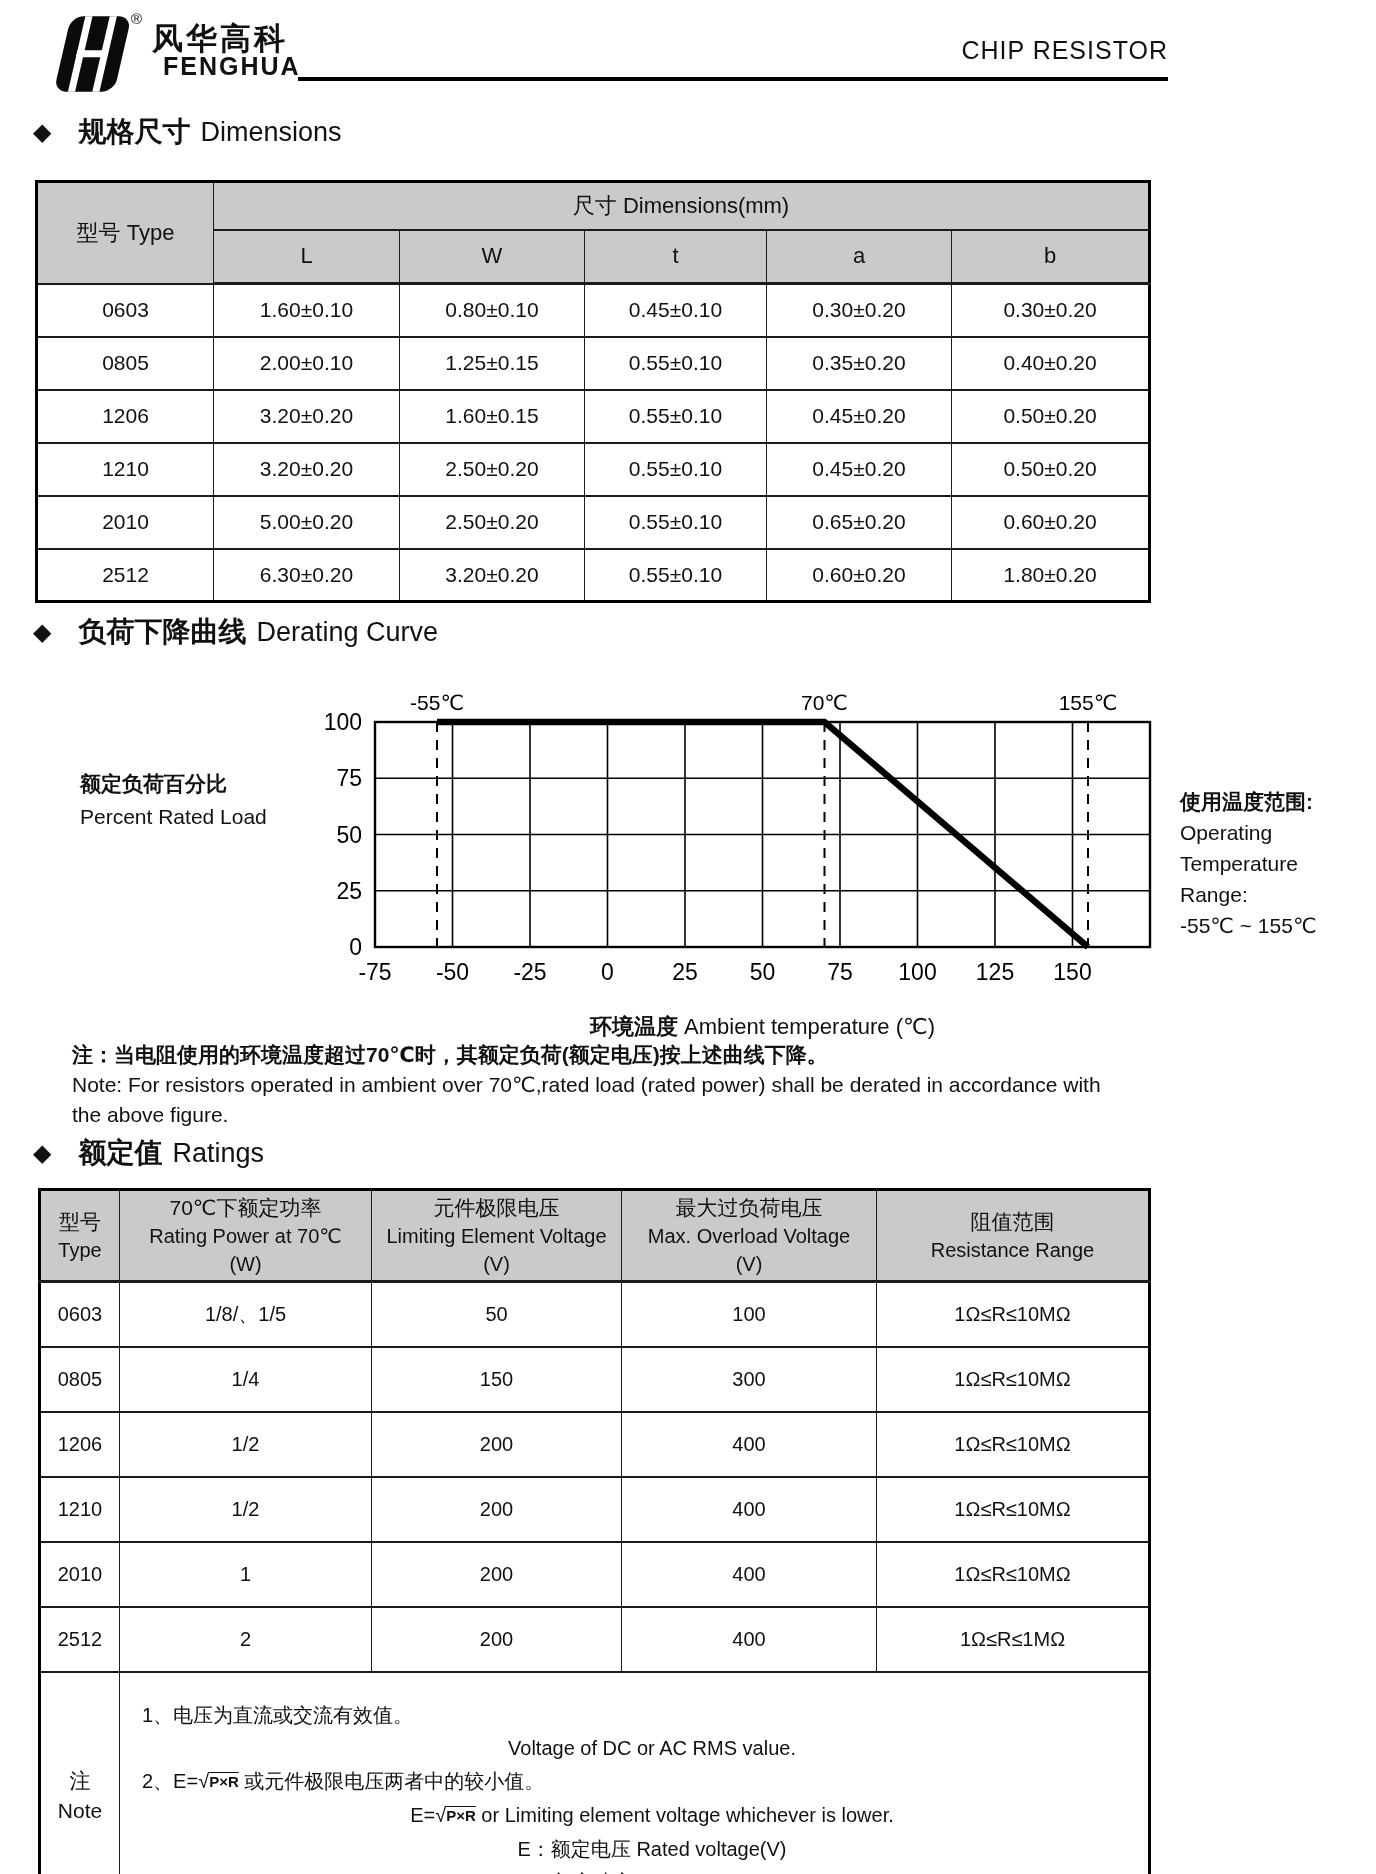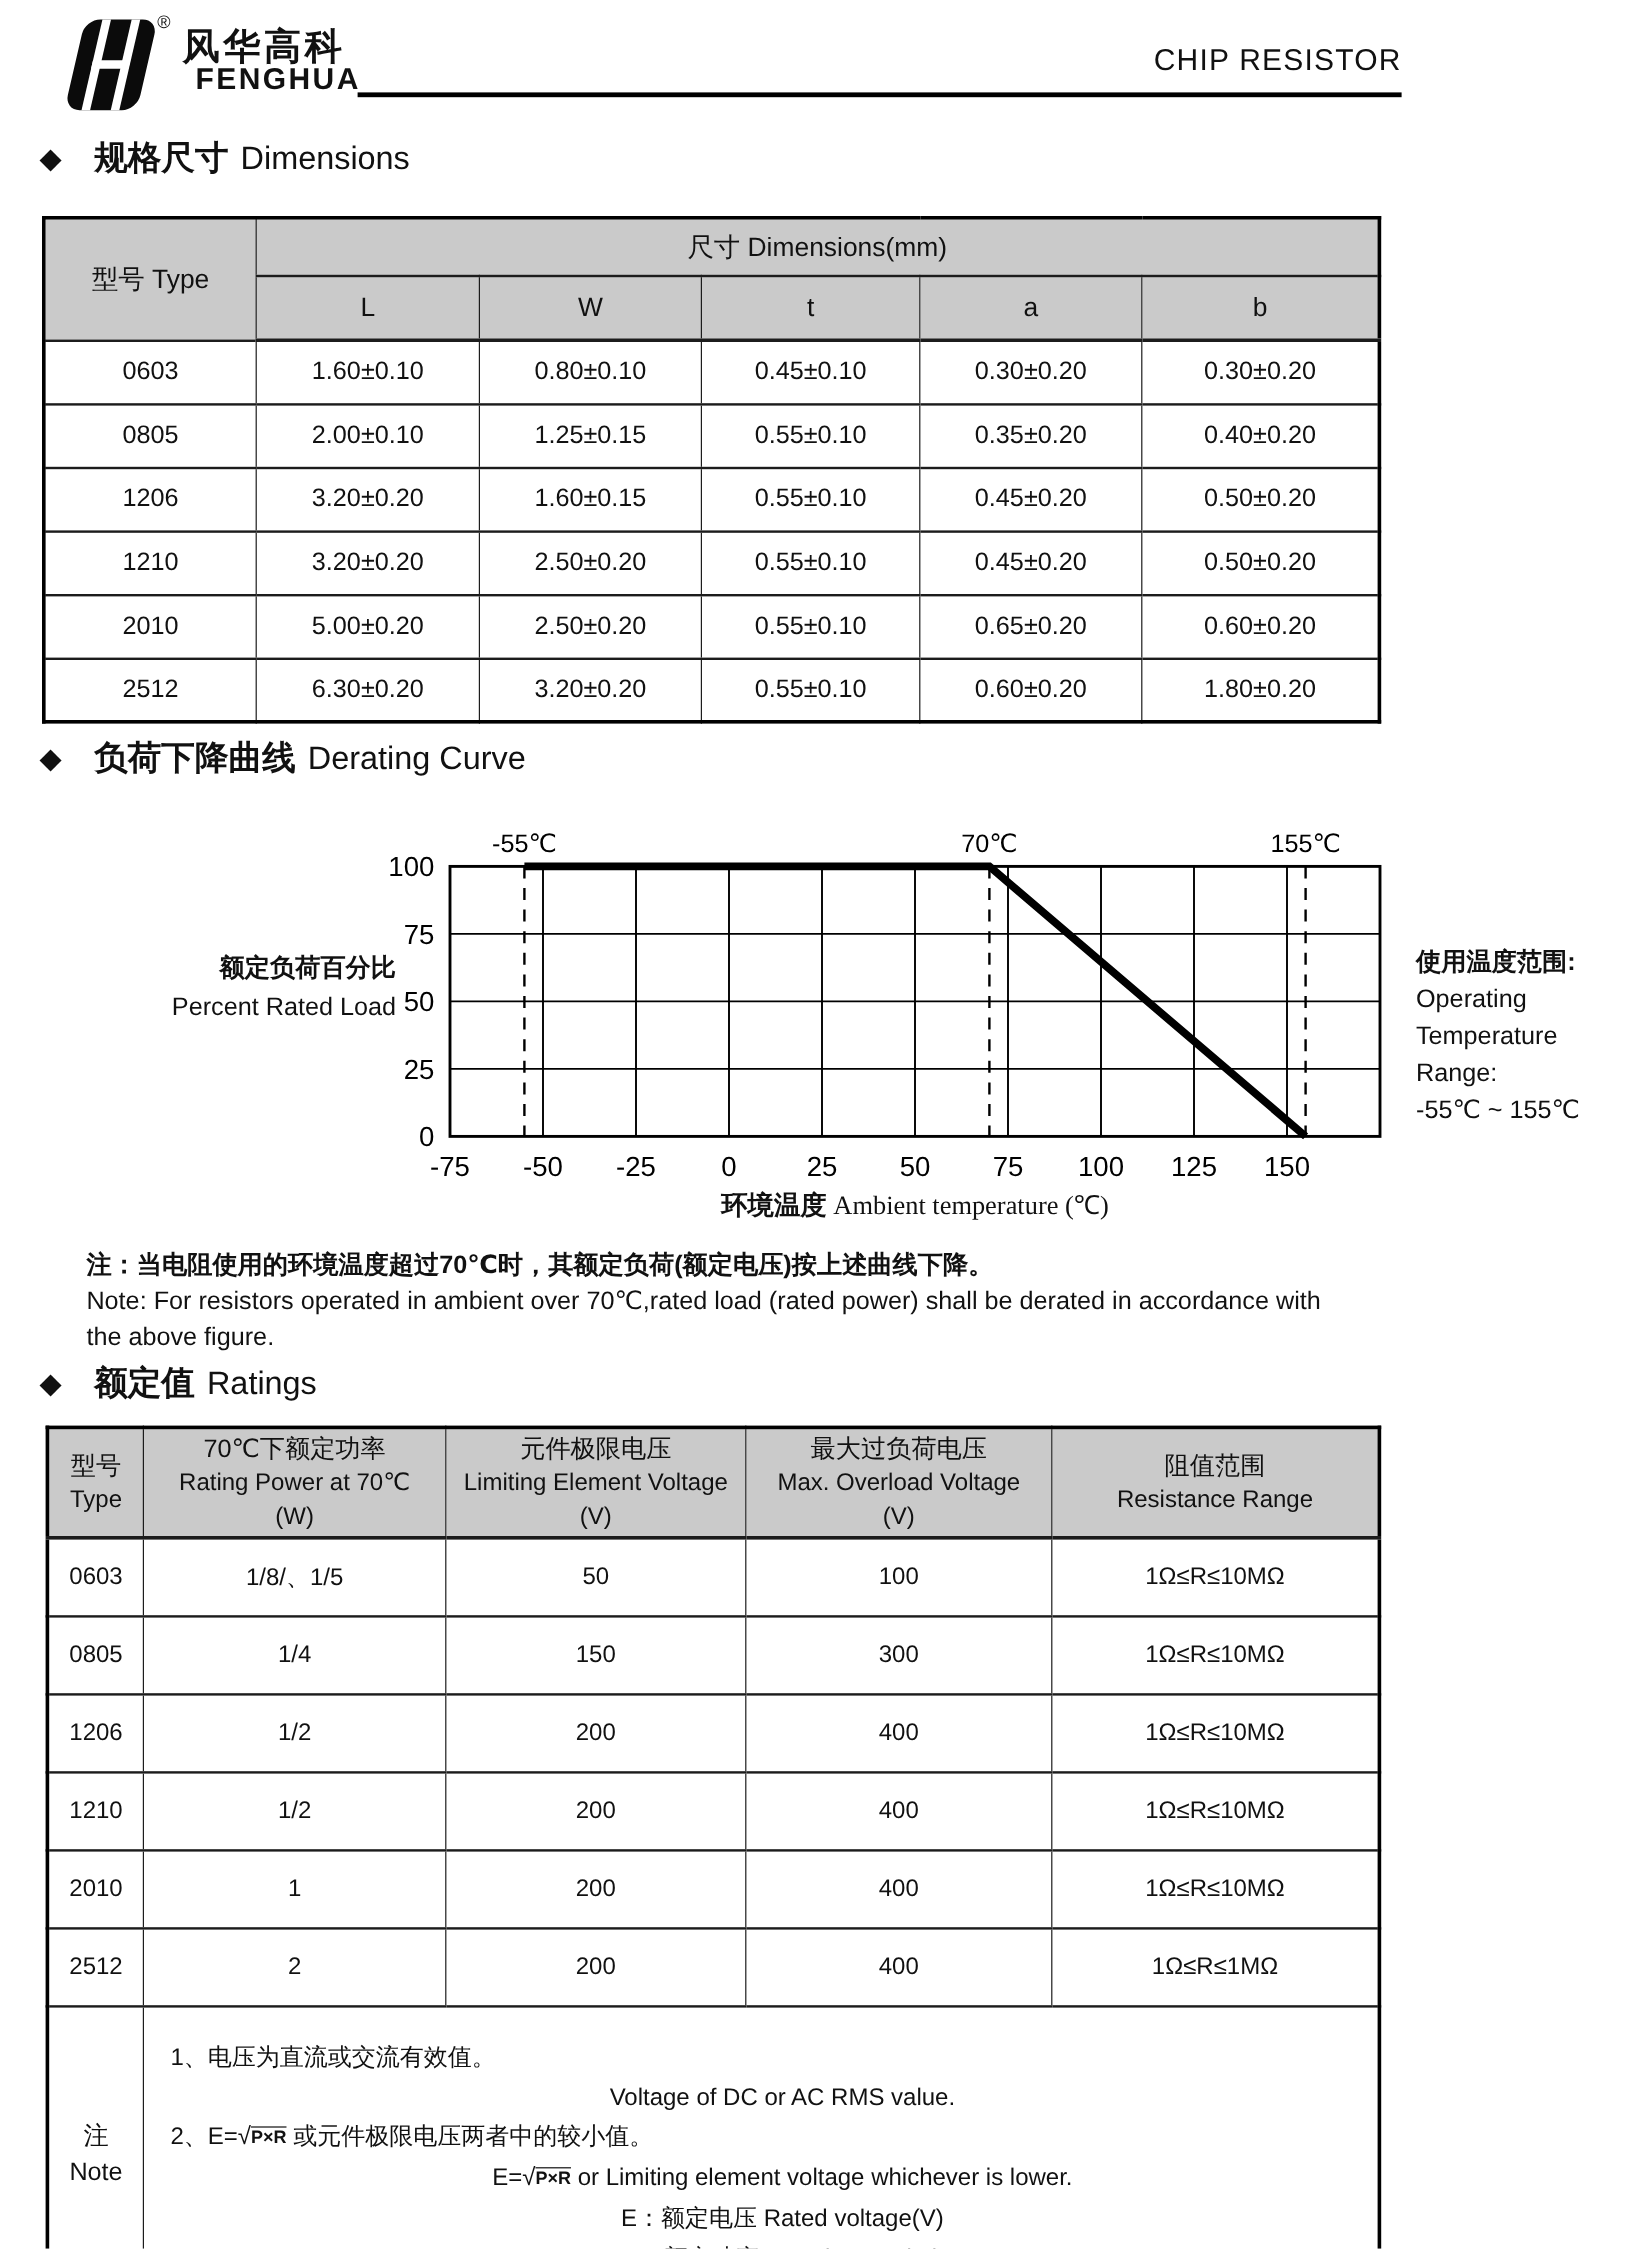--- a/index.html
+++ b/index.html
@@ -54,23 +54,23 @@
 
   
   .chart{position:absolute;left:0;top:680px;width:1376px;height:360px;}
   .chart svg{position:absolute;left:0;top:0;}
   .grid{stroke:#000;stroke-width:1.6;}
   .frame{stroke:#000;stroke-width:2.4;fill:none;}
   .dash{stroke:#000;stroke-width:2;stroke-dasharray:10 8;}
   .curve{stroke:#000;stroke-width:6.5;fill:none;}
   .tick{font-size:23px;fill:#000;}
   .toplab{font-size:21px;fill:#000;}
-  .ylab{position:absolute;left:80px;top:110px;width:250px;text-align:right;font-size:21px;line-height:33px;}
+  .ylab{position:absolute;left:80px;top:87px;width:250px;text-align:left;font-size:21px;line-height:33px;}
   .rightnote{position:absolute;left:1180px;top:106px;font-size:21px;line-height:31px;}
-  .xcaption{position:absolute;left:375px;top:308px;width:775px;text-align:center;font-size:22px;font-family:Liberation Serif, serif;}
+  .xcaption{position:absolute;left:375px;top:332px;width:775px;text-align:center;font-size:22px;}
   .cnb{font-weight:600;}
 
   
   .derate-note{position:absolute;left:72px;top:1040px;font-size:21px;line-height:30px;}
 </style>
 </head>
 <body>
 
 <div class="page">
 

